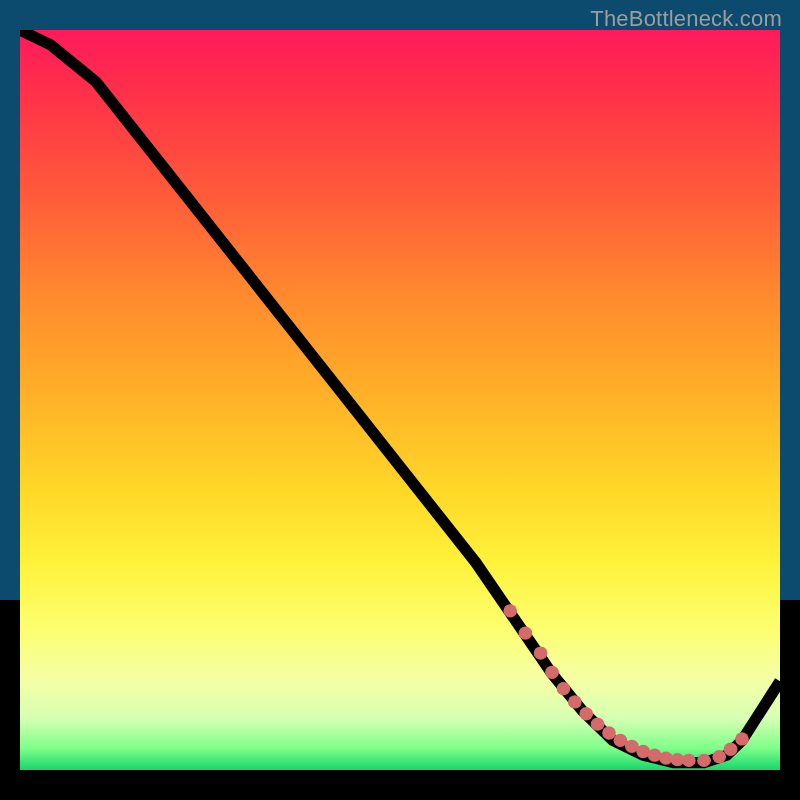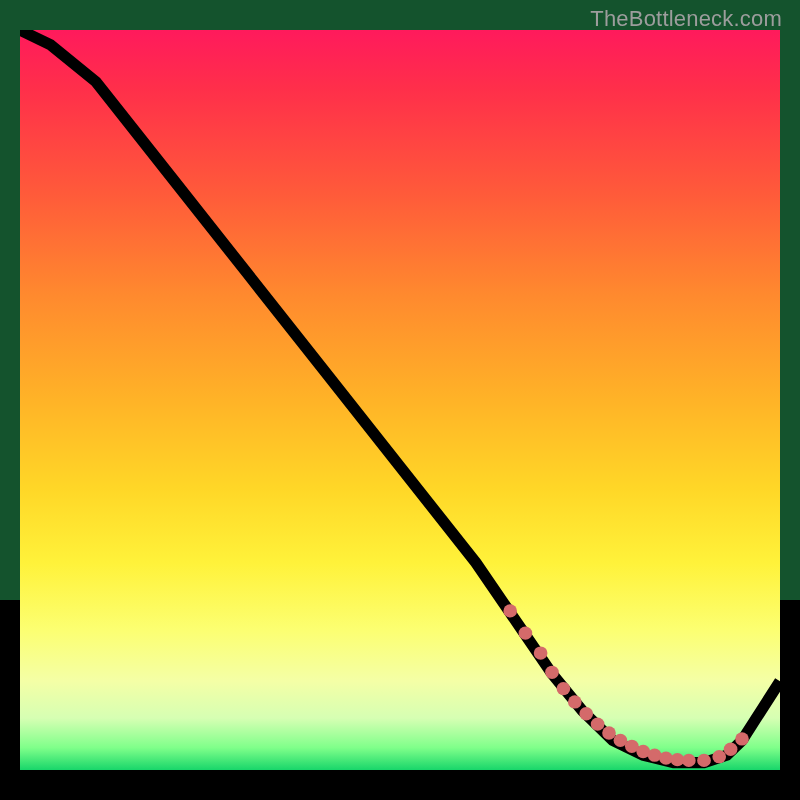--- a/index.html
+++ b/index.html
@@ -7,21 +7,21 @@
     padding: 0;
     width: 800px;
     height: 800px;
     background: #000;
     overflow: hidden;
   }
   .stage {
     position: relative;
     width: 800px;
     height: 600px;
-    background: #14532d;
+    background: #0c4a6e;
   }
   
   .plot {
     position: absolute;
     left: 20px;
     top: 30px;
     width: 760px;
     height: 740px;
   }
   .gradient {

